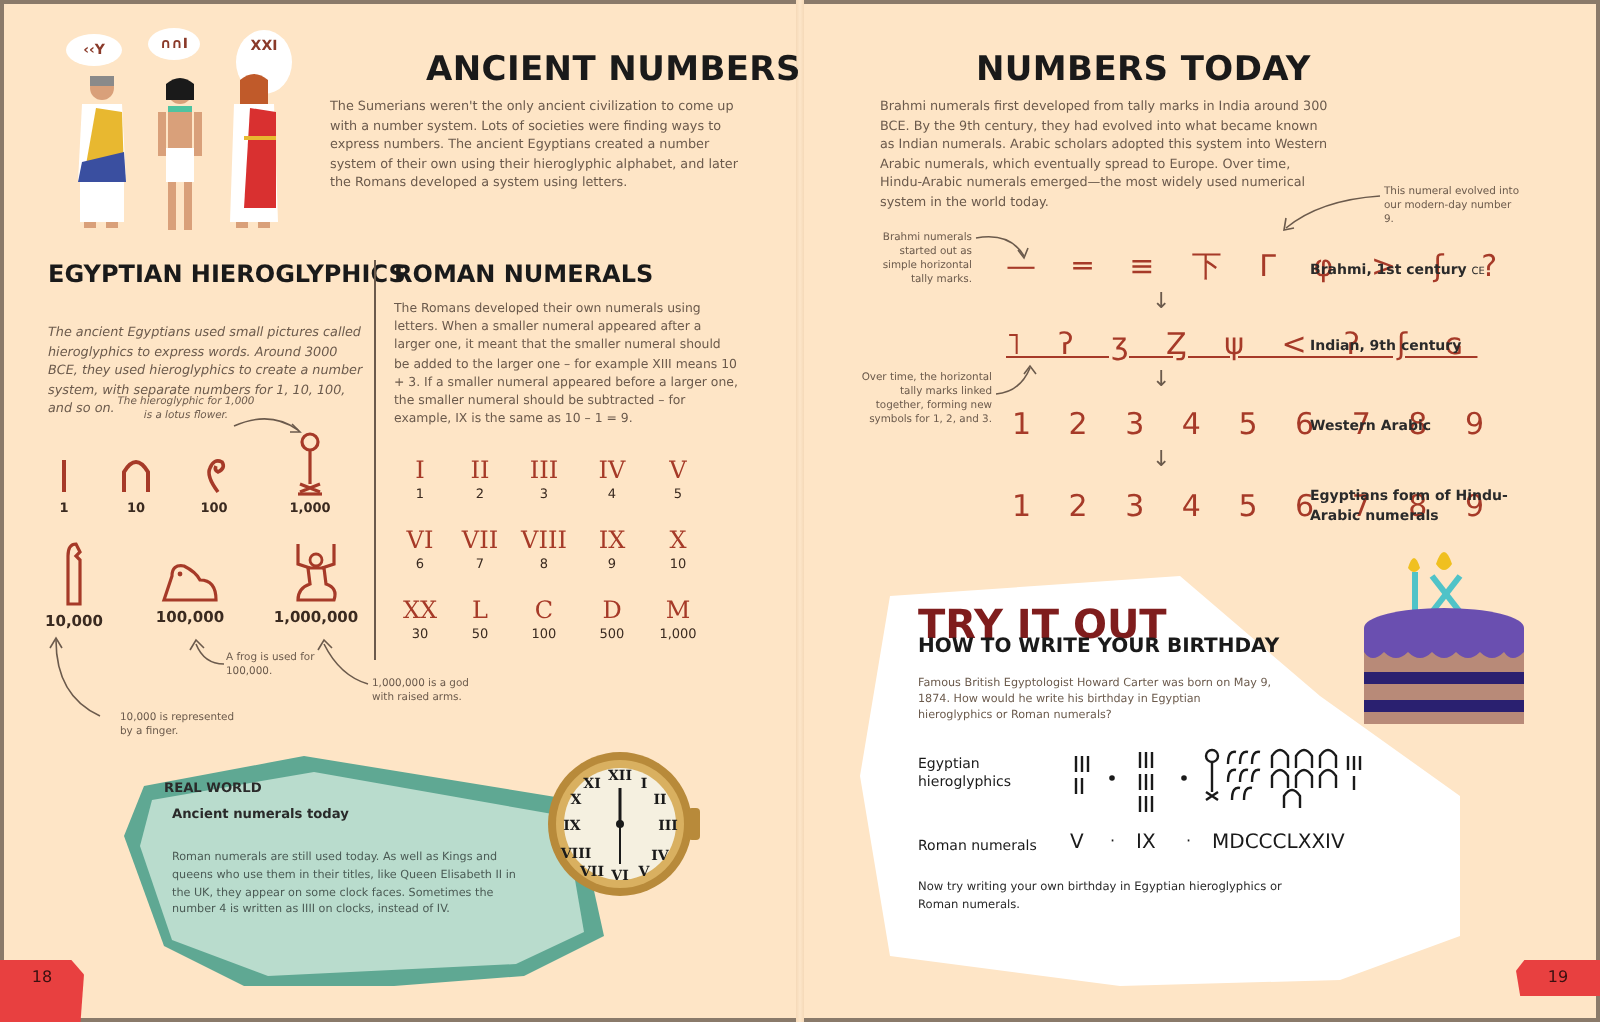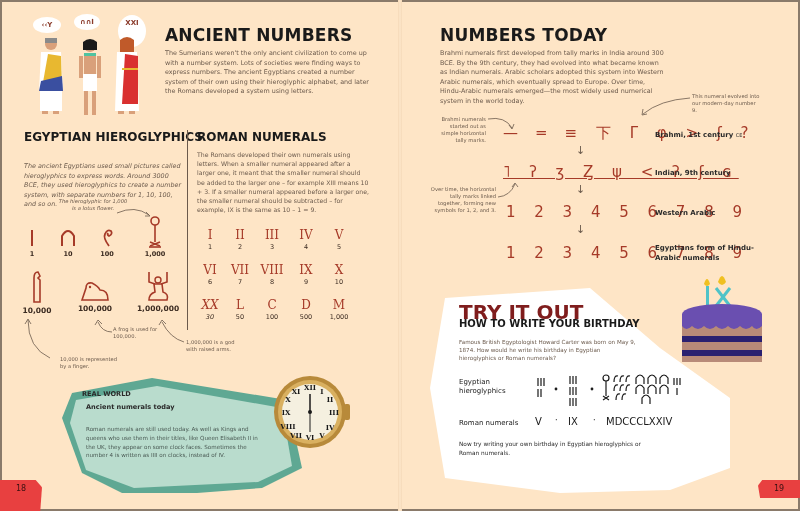--- a/index.html
+++ b/index.html
@@ -3,21 +3,21 @@
   <meta charset="utf-8">
   <style>
     * { box-sizing: border-box; margin: 0; padding: 0; }
     html, body { width: 800px; height: 511px; overflow: hidden; background: #ffe4c4; }
     body { font-family: "DejaVu Sans", sans-serif; color: #5a4636; position: relative; }
     .page { position: absolute; top: 0; width: 400px; height: 511px; background: #fee5c6; }
     .page-left { left: 0; border-top: 2px solid #8a7a6a; border-bottom: 2px solid #8a7a6a; border-left: 2px solid #8a7a6a; }
     .page-right { left: 400px; border-top: 2px solid #8a7a6a; border-bottom: 2px solid #8a7a6a; border-right: 2px solid #8a7a6a; }
     .spine { position: absolute; left: 398px; top: 0; width: 4px; height: 511px; background: linear-gradient(90deg, #f5d9b8, #fde6c9, #f5d9b8); }
 
-    .h1 { position: absolute; font-family: "DejaVu Sans", sans-serif; font-size: 17px; font-weight: bold; color: #1a1a1a; letter-spacing: 0.2px; }
+    .h1 { position: absolute; font-family: "DejaVu Sans", sans-serif; font-size: 17px; font-weight: bold; color: #1a1a1a; letter-spacing: 0.2px; margin-left: 48px; }
     .h2 { position: absolute; font-family: "DejaVu Sans", sans-serif; font-size: 12px; font-weight: bold; color: #1a1a1a; }
     .body-text { position: absolute; font-size: 6.4px; line-height: 9.6px; color: #6b5a4c; }
     .note { position: absolute; font-size: 5.2px; line-height: 7px; color: #6b5a4c; }
     .note.right { text-align: right; }
 
     
     .bubble { position: absolute; background: #fff; border-radius: 50%; font-size: 7px; font-weight: bold; color: #8a3a2a; text-align: center; }
     .person { position: absolute; }
 
     
@@ -212,21 +212,21 @@
     </div>
   <div class="rg" style="left:291px;top:263px;">
       <div class="sym">IX</div>
       <div class="val">9</div>
     </div>
   <div class="rg" style="left:324px;top:263px;">
       <div class="sym">X</div>
       <div class="val">10</div>
     </div>
 
-  <div class="rg" style="left:195px;top:298px;font-style:italic;">
+  <div class="rg" style="left:195px;top:298px;">
       <div class="sym">XX</div>
       <div class="val">30</div>
     </div>
   <div class="rg" style="left:225px;top:298px;">
       <div class="sym">L</div>
       <div class="val">50</div>
     </div>
   <div class="rg" style="left:257px;top:298px;">
       <div class="sym">C</div>
       <div class="val">100</div>

